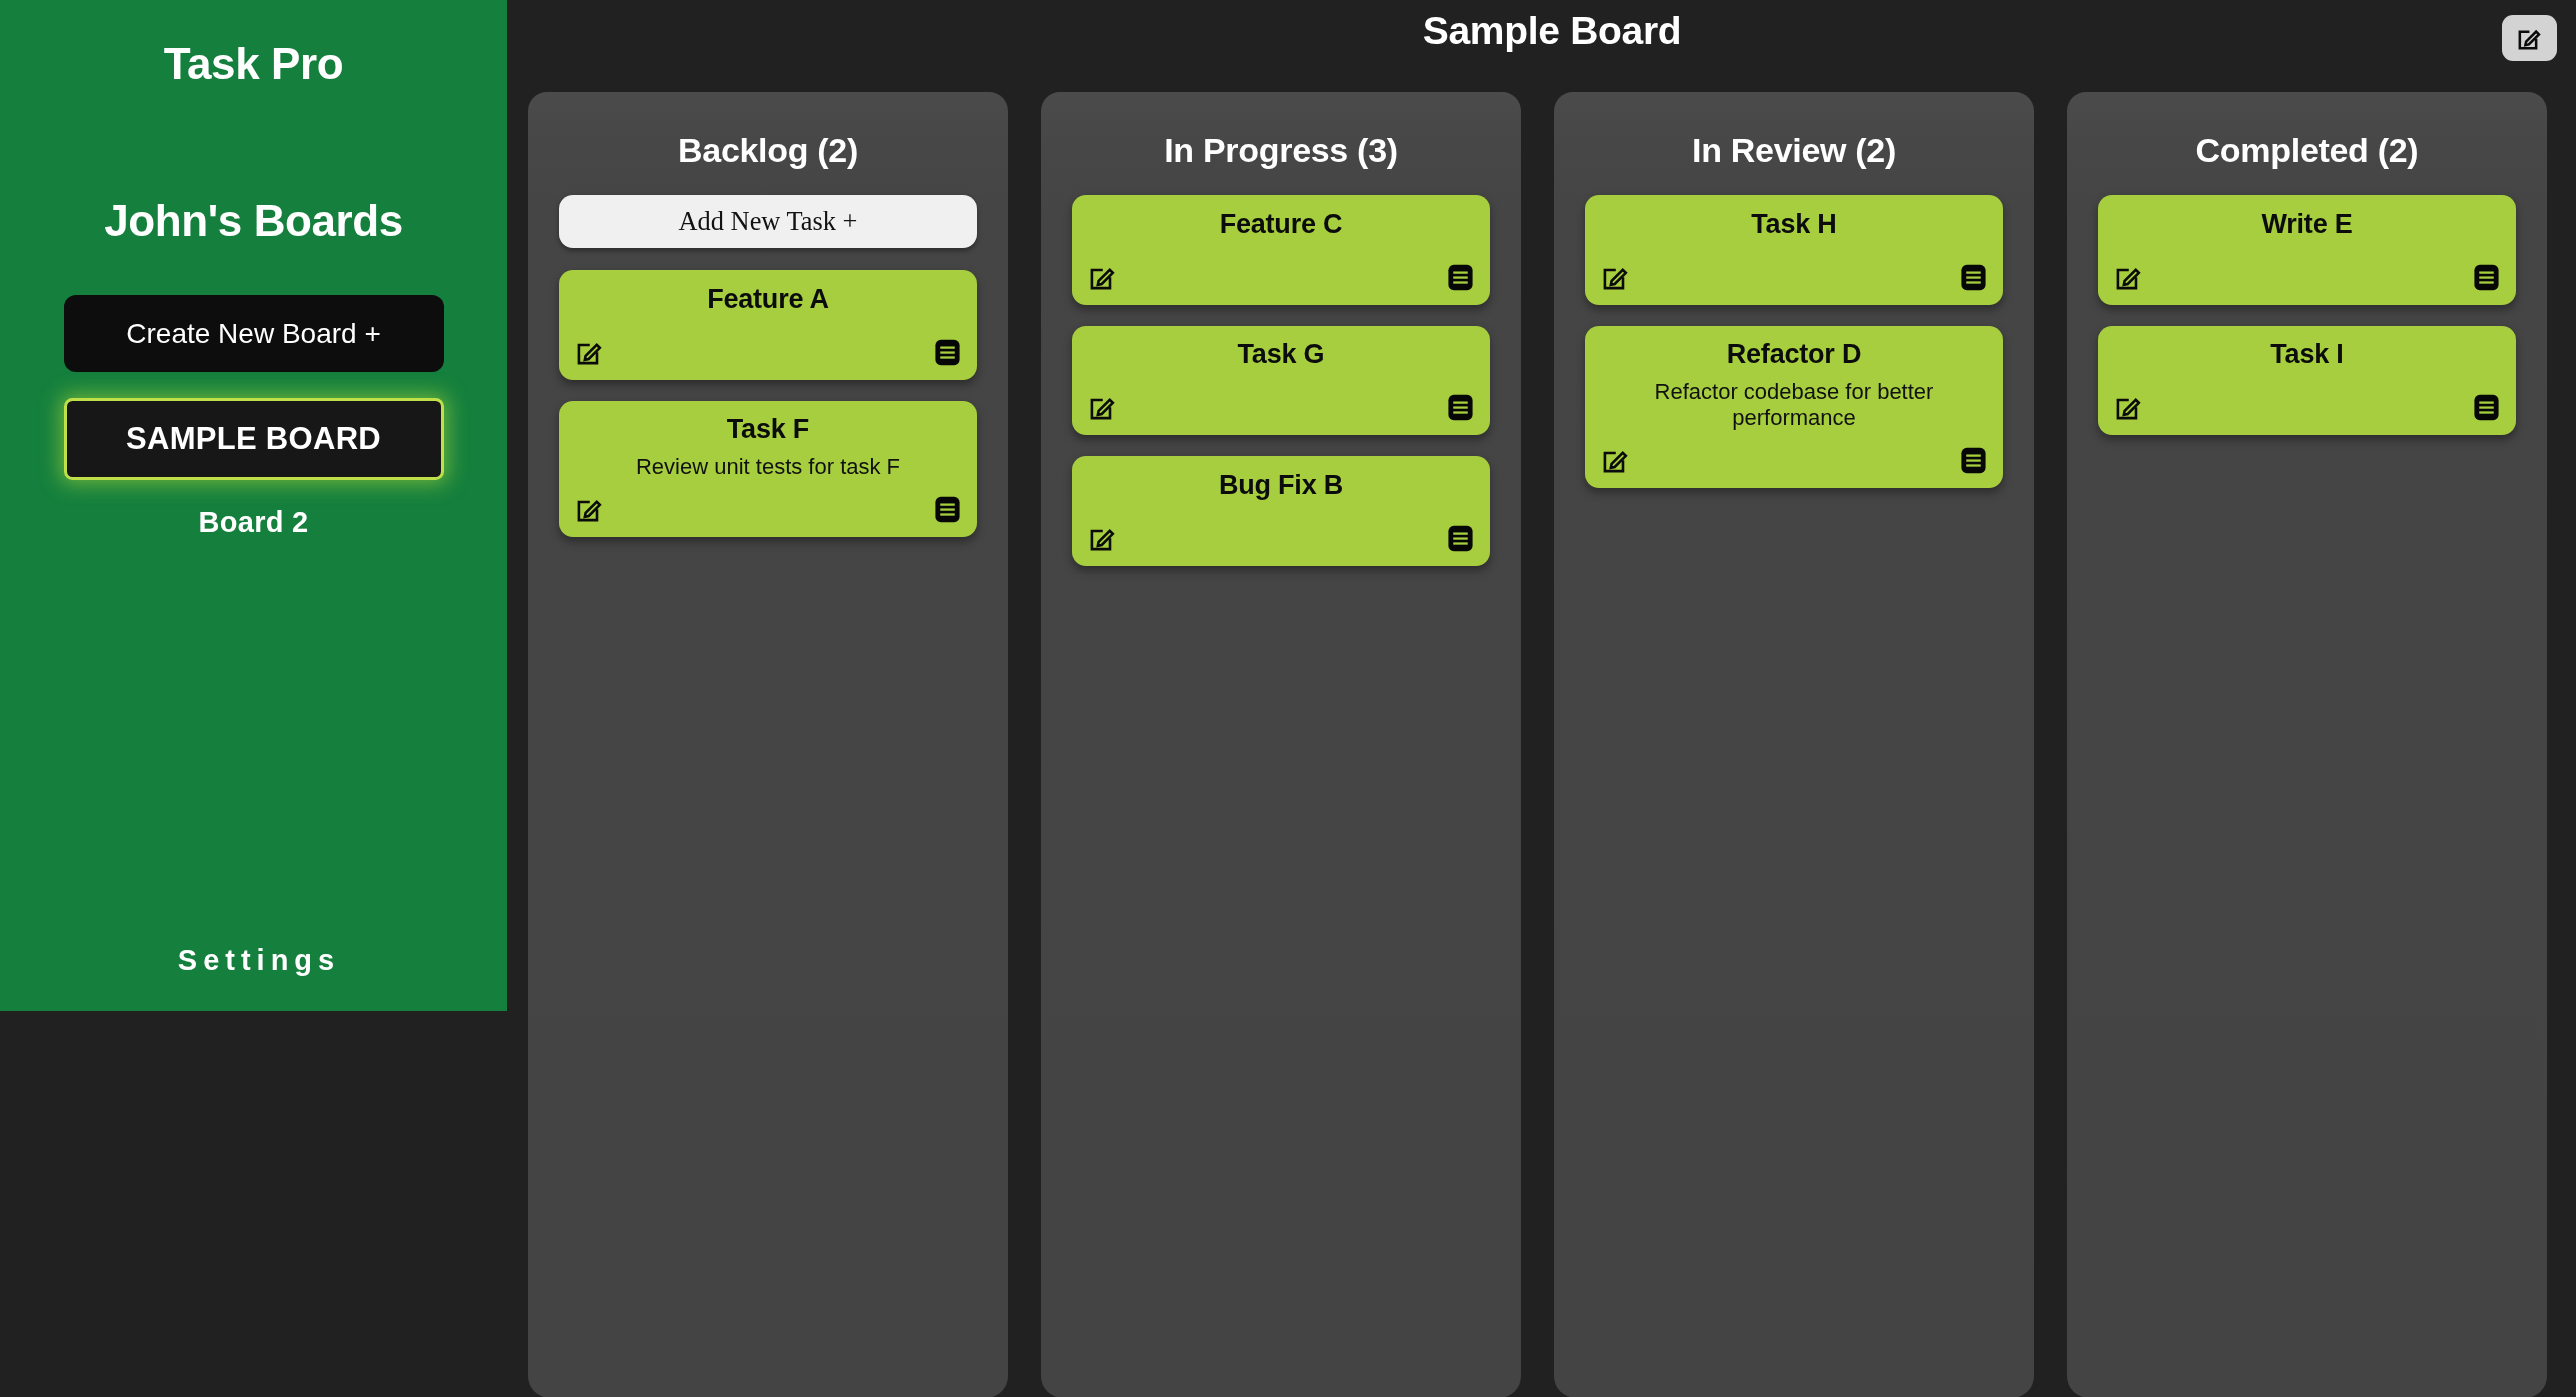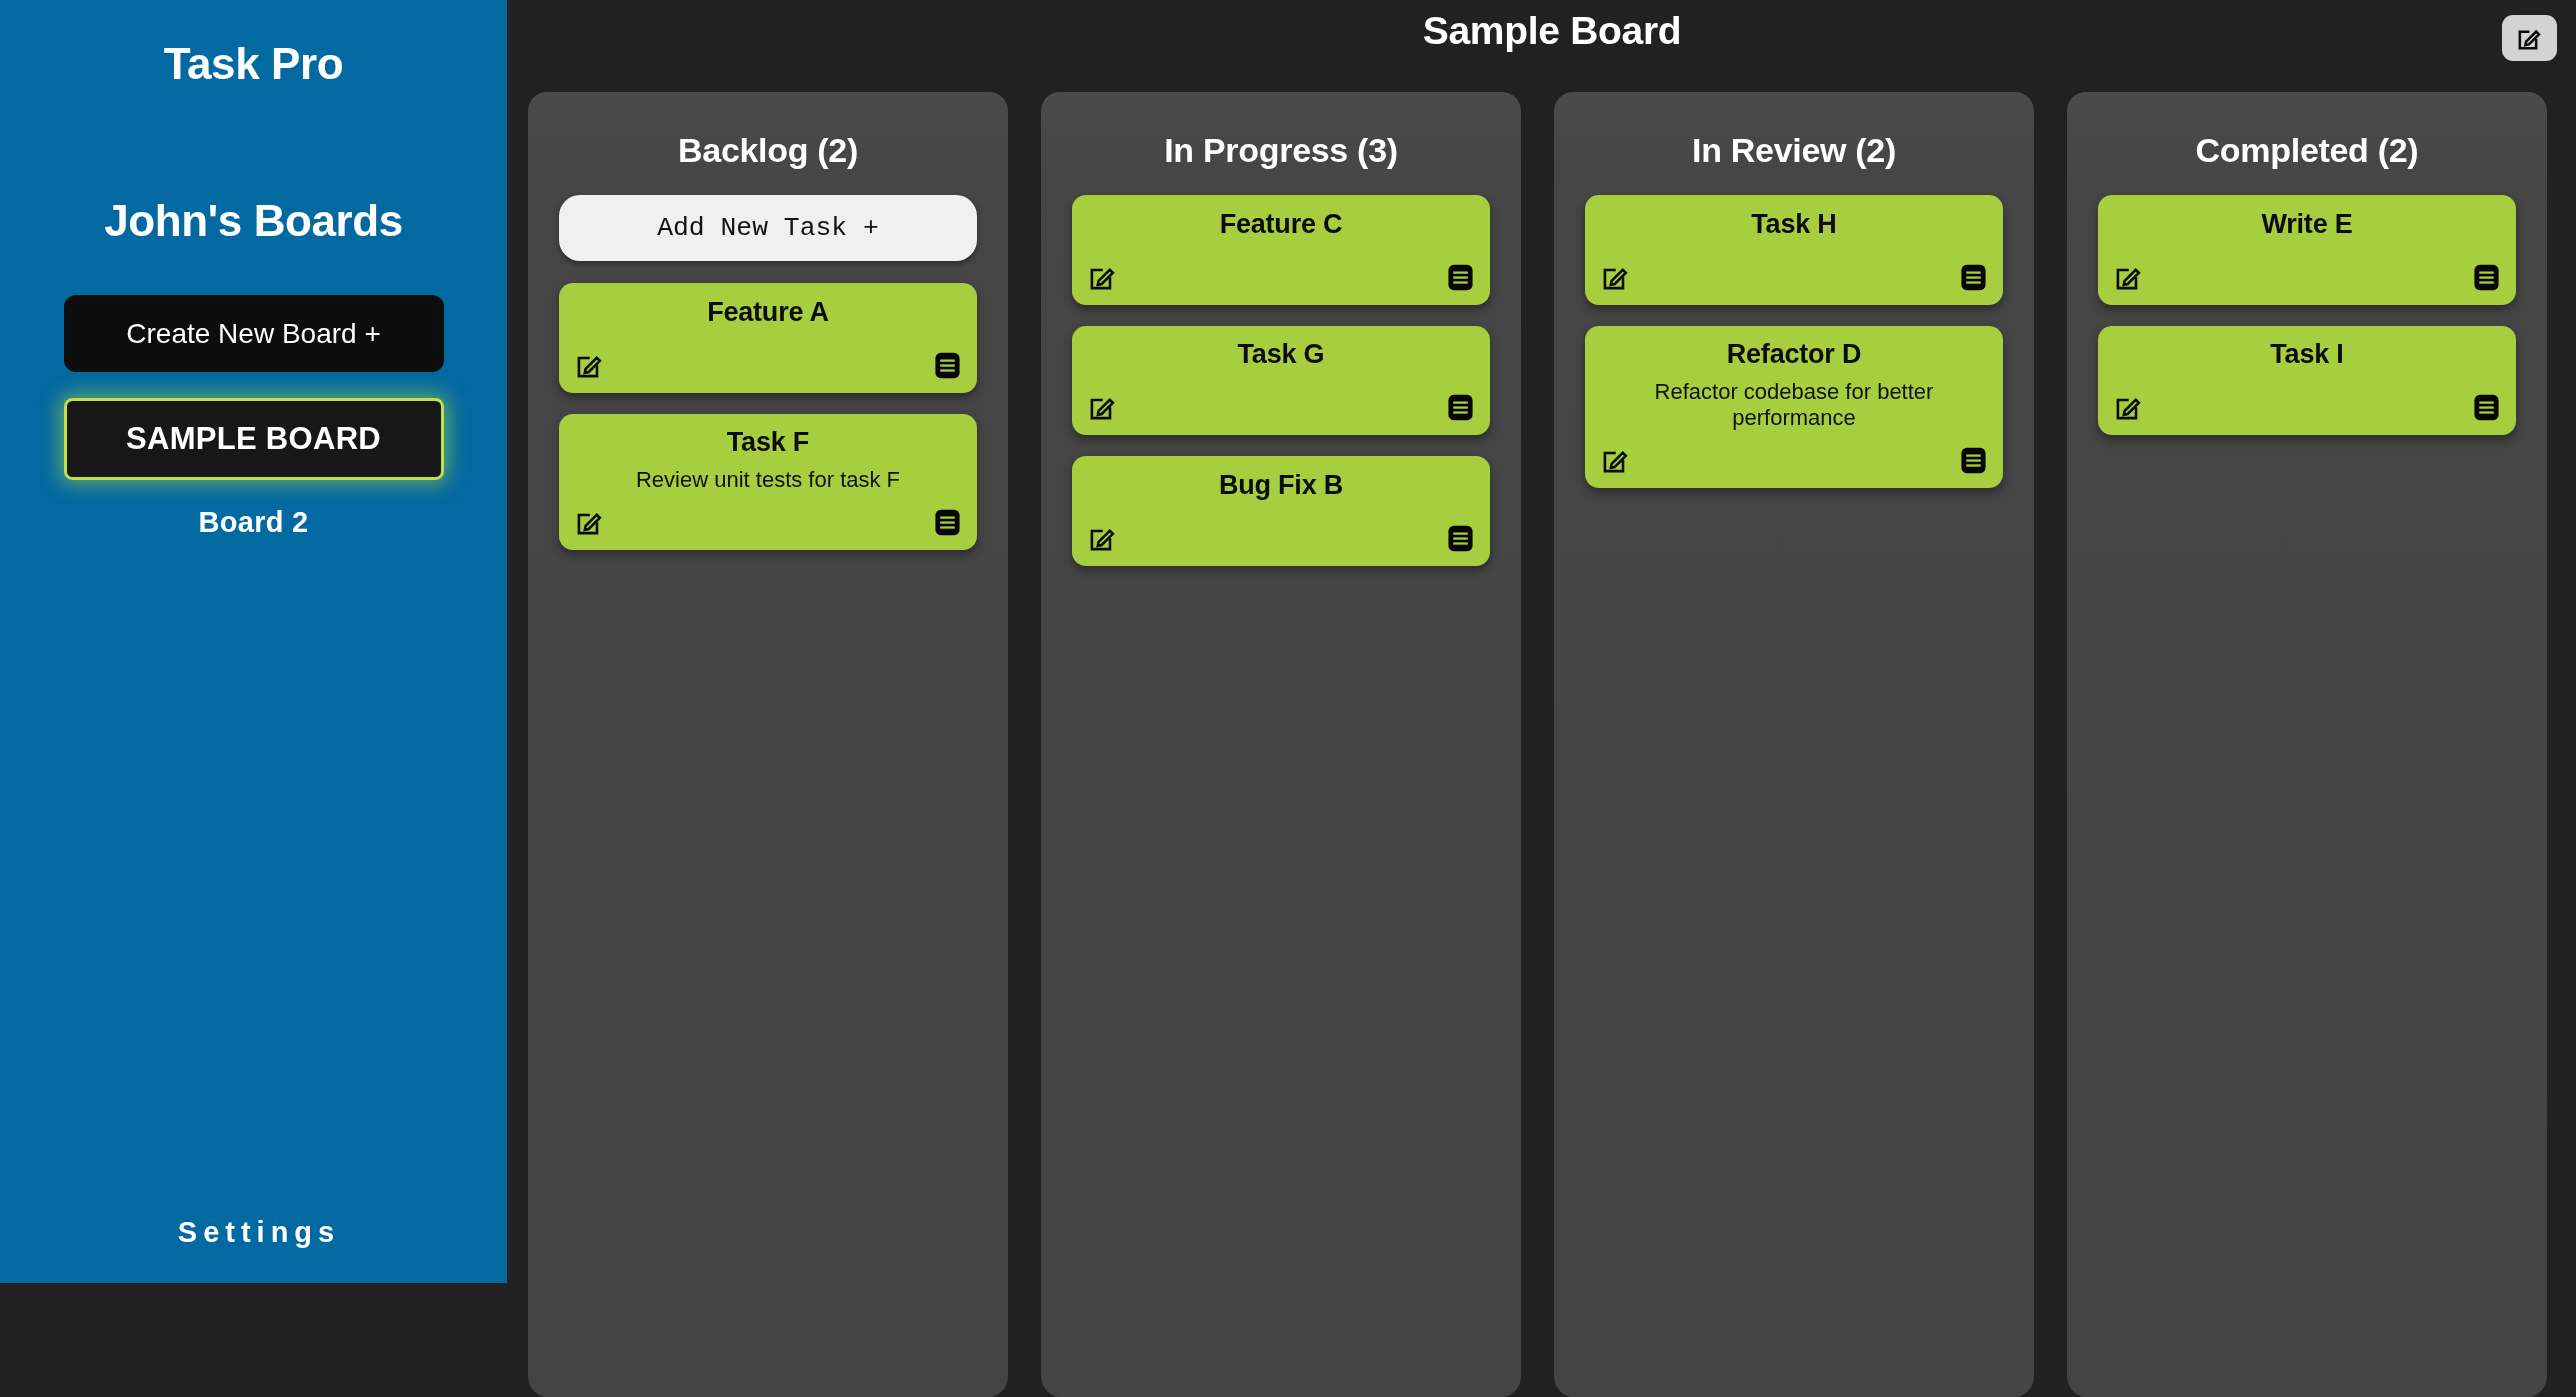--- a/index.html
+++ b/index.html
@@ -16,22 +16,22 @@
     position: relative;
     width: 2576px;
     height: 1398px;
     display: flex;
     background: #212121;
   }
 
   
   #sidebar {
     width: 507px;
-    height: 1283px;
-    background: #0369a1;
+    height: 1011px;
+    background: #15803d;
     flex: 0 0 507px;
     position: relative;
     display: flex;
     flex-direction: column;
     align-items: center;
   }
 
   #app-title {
     margin-top: 39px;
     font-size: 44px;
@@ -183,26 +183,26 @@
     font-size: 34px;
     font-weight: bold;
     color: #ffffff;
     margin-top: 39px;
     margin-bottom: 25px;
     letter-spacing: -0.3px;
   }
 
   .add-task-btn {
     width: 100%;
-    height: 66px;
+    height: 53px;
     background: #f0f0f0;
     border: none;
-    border-radius: 21px;
+    border-radius: 14px;
     font-size: 26.4px;
-    font-family: Liberation Mono, monospace;
+    font-family: Liberation Serif, serif;
     color: #121212;
     display: flex;
     align-items: center;
     justify-content: center;
     cursor: pointer;
     margin-bottom: 22px;
     box-shadow: 0 2.6px 5.1px rgba(0,0,0,0.35);
   }
 
   .cards { display: flex; flex-direction: column; gap: 21px; }

